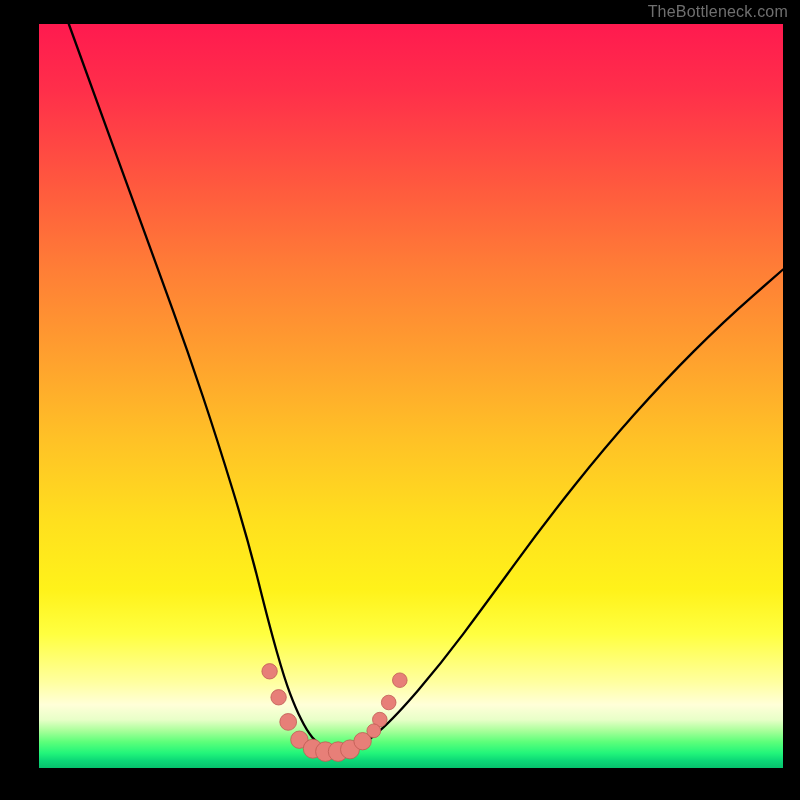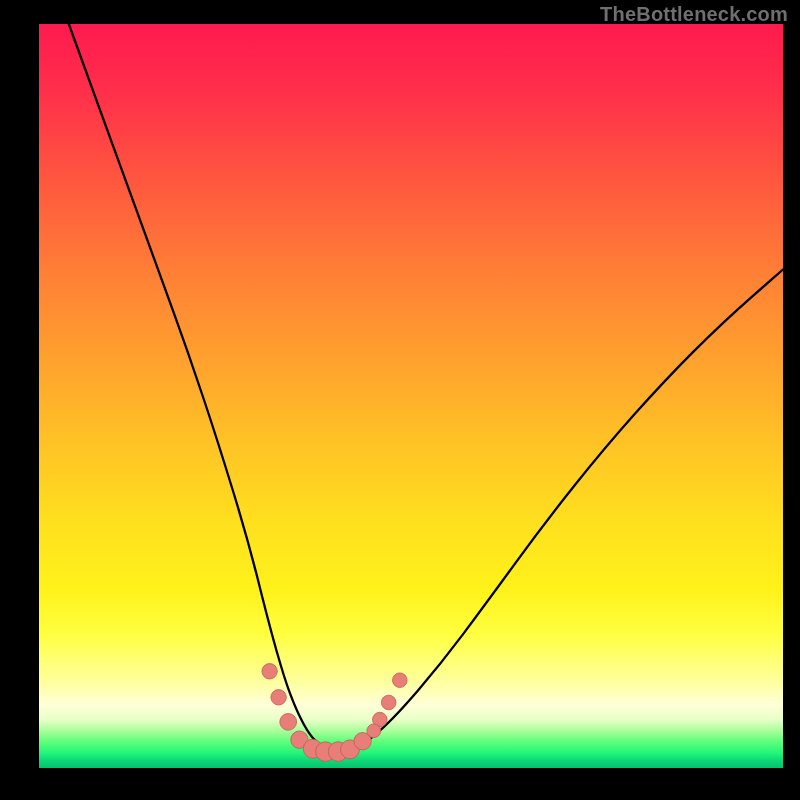--- a/index.html
+++ b/index.html
@@ -45,22 +45,22 @@
       #22f57a 98%,
       #0cd877 99%,
       #06c26d 100%
     );
   }
   .watermark {
     position: absolute;
     top: 3px;
     right: 12px;
     color: #6f6f6f;
-    font-size: 20px;
-    font-weight: 700;
+    font-size: 16px;
+    font-weight: 400;
     letter-spacing: 0.2px;
     font-family: Arial, Helvetica, sans-serif;
     user-select: none;
   }
   svg.curve {
     position: absolute;
     left: 0;
     top: 0;
     width: 744px;
     height: 744px;

